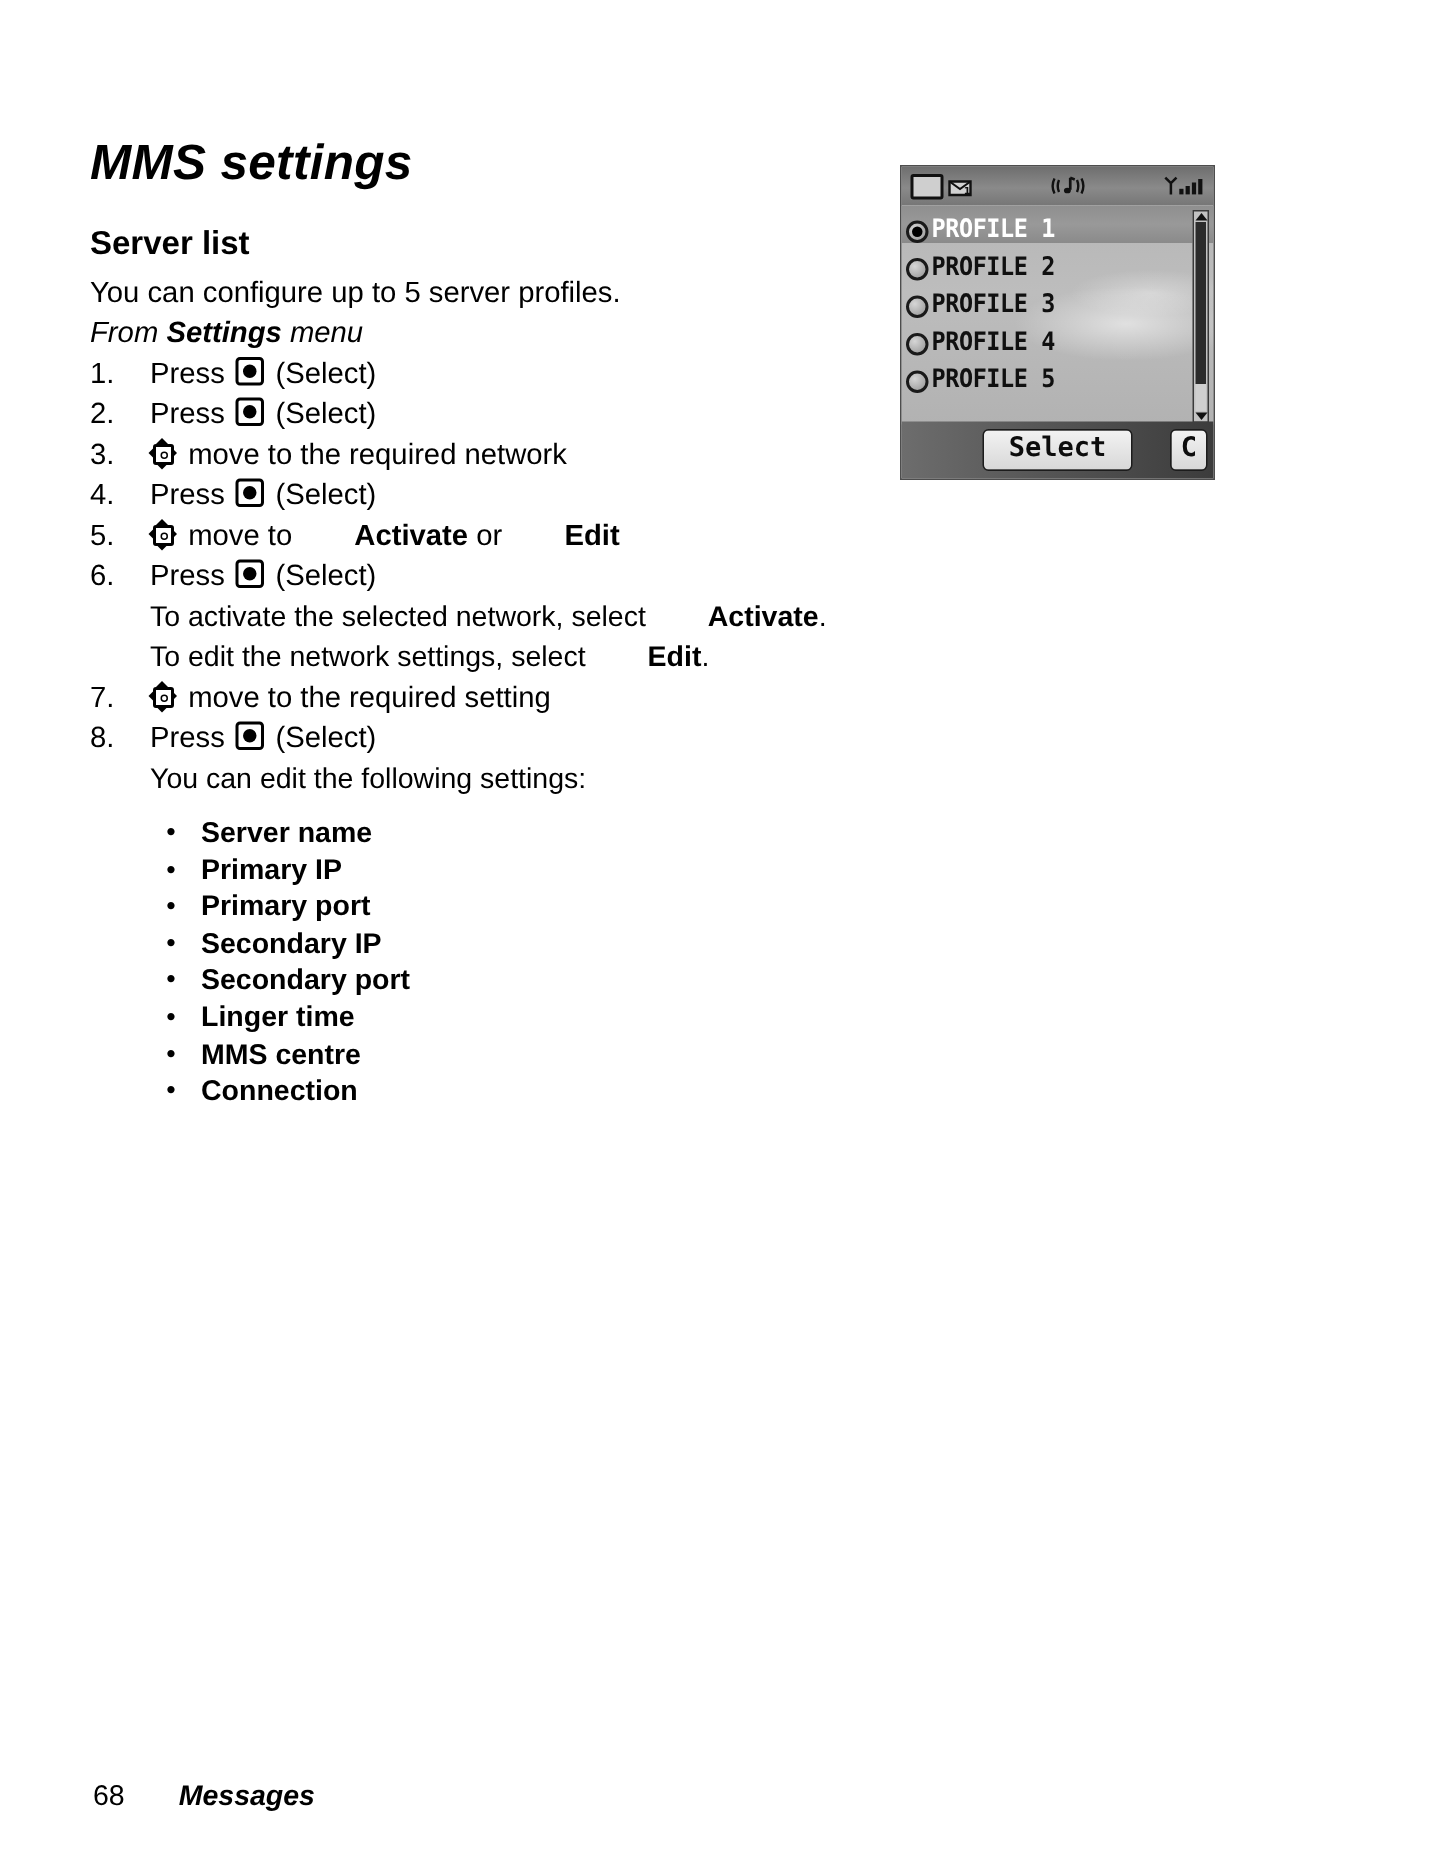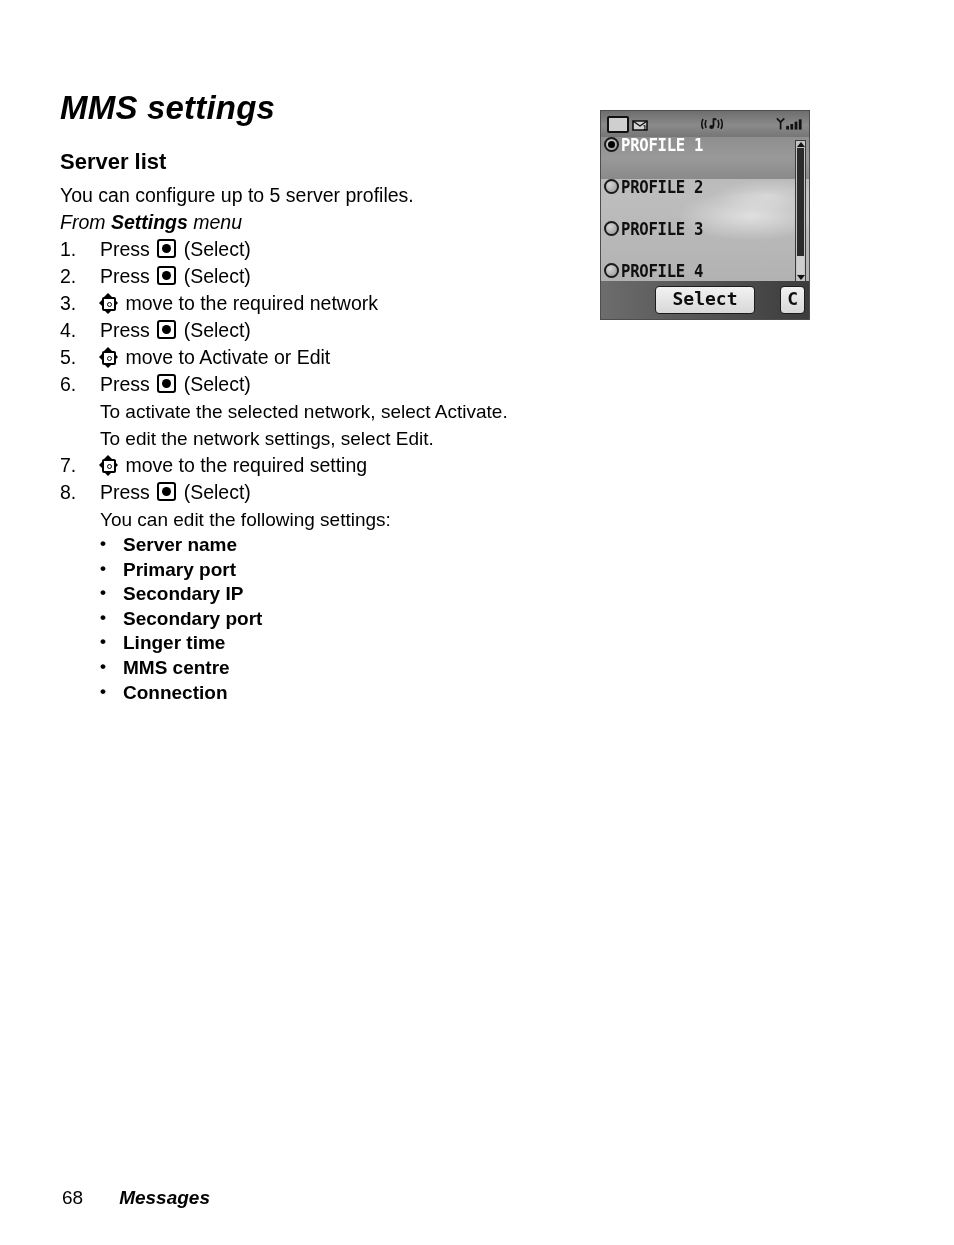--- a/index.html
+++ b/index.html
@@ -73,21 +73,21 @@
     top: 0;
     width: 28px;
     text-align: left;
   }
   .sub-line {
     font-size: 19px;
     line-height: 27px;
     padding-left: 40px;
     white-space: nowrap;
   }
-  .sub-line b, ol.steps > li b { font-weight: normal; }
+  .sub-line b, ol.steps > li b { font-weight: bold; margin-left: 36px; }
 
   
   .key-select {
     display: inline-block;
     width: 15px;
     height: 15px;
     border: 2px solid #000;
     border-radius: 3px;
     position: relative;
     vertical-align: -2px;
@@ -162,21 +162,21 @@
   .key-nav .kn-rt {
     left: 13px; top: 5px;
     border-top: 4px solid transparent;
     border-bottom: 4px solid transparent;
     border-left: 4px solid #000;
   }
 
   
   ul.bullets {
     list-style: none;
-    margin: 0;
+    margin: 11px;
     padding: 0 0 0 40px;
   }
   ul.bullets > li {
     position: relative;
     font-size: 19px;
     line-height: 24.6px;
     font-weight: bold;
     padding-left: 23px;
     white-space: nowrap;
   }
@@ -235,23 +235,23 @@
     left: 0; top: 26px; right: 0;
     height: 146px;
     background:
       radial-gradient(ellipse 120px 40px at 72% 54%, rgba(255,255,255,0.55) 0%, rgba(255,255,255,0) 62%),
       radial-gradient(ellipse 90px 26px at 80% 40%, rgba(255,255,255,0.35) 0%, rgba(255,255,255,0) 60%),
       linear-gradient(to bottom, #b6b6b6 0%, #bdbdbd 40%, #b2b2b2 100%);
     overflow: hidden;
   }
   .ps-row {
     position: relative;
-    height: 42px;
+    height: 25px;
     display: flex;
-    align-items: flex-start;
+    align-items: flex-end;
     padding-left: 3px;
     box-sizing: border-box;
   }
   .ps-row.selected {
     background: linear-gradient(to bottom, #8f8f8f 0%, #999999 50%, #8a8a8a 100%);
   }
   .ps-radio {
     width: 15px;
     height: 15px;
     border-radius: 50%;
@@ -422,20 +422,21 @@
 
     <li>
       <span class="num">8.</span><span>Press </span><span class="key-select"></span><span> (Select)</span>
     </li>
   </ol>
 
   <div class="sub-line">You can edit the following settings:</div>
 
   <ul class="bullets">
     <li>Server name</li>
+    <li>Primary IP</li>
     <li>Primary port</li>
     <li>Secondary IP</li>
     <li>Secondary port</li>
     <li>Linger time</li>
     <li>MMS centre</li>
     <li>Connection</li>
   </ul>
 
 </div>
 

